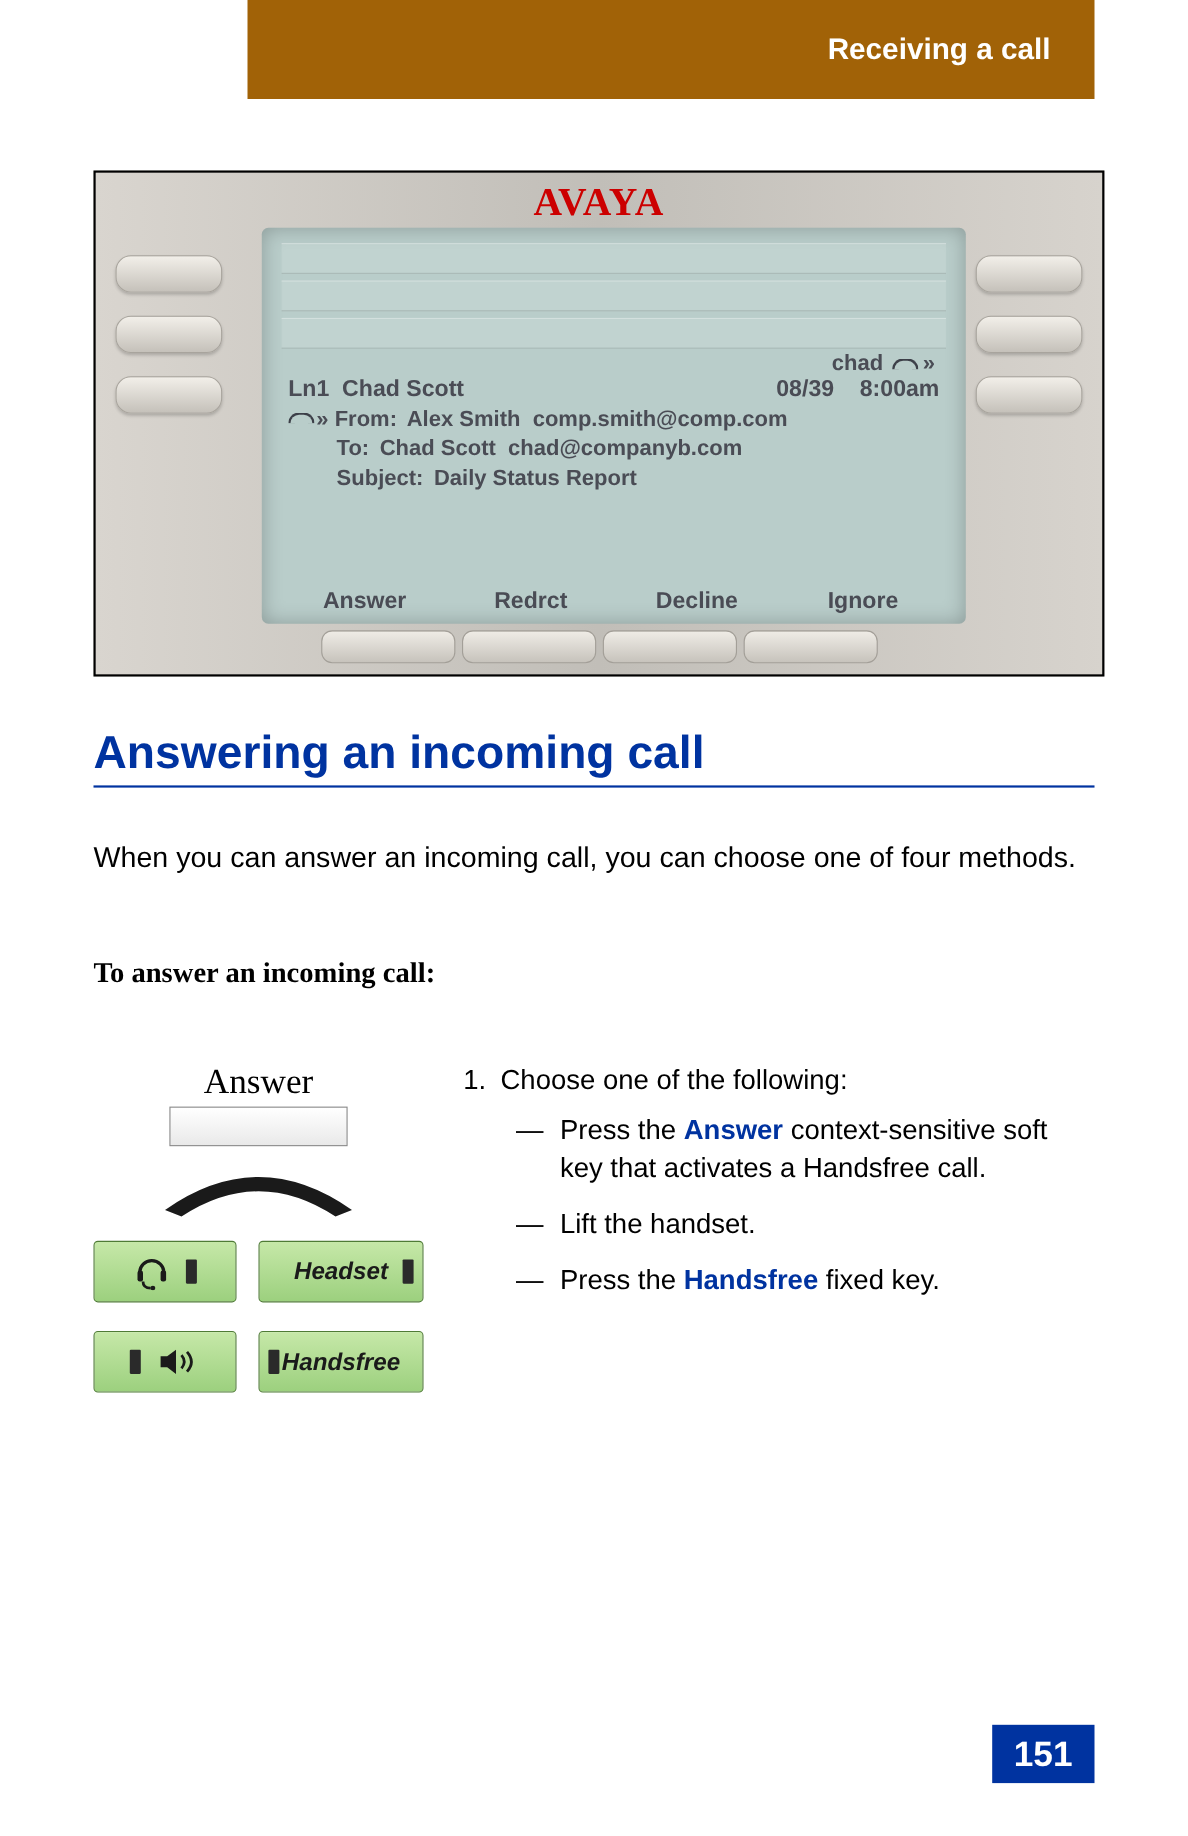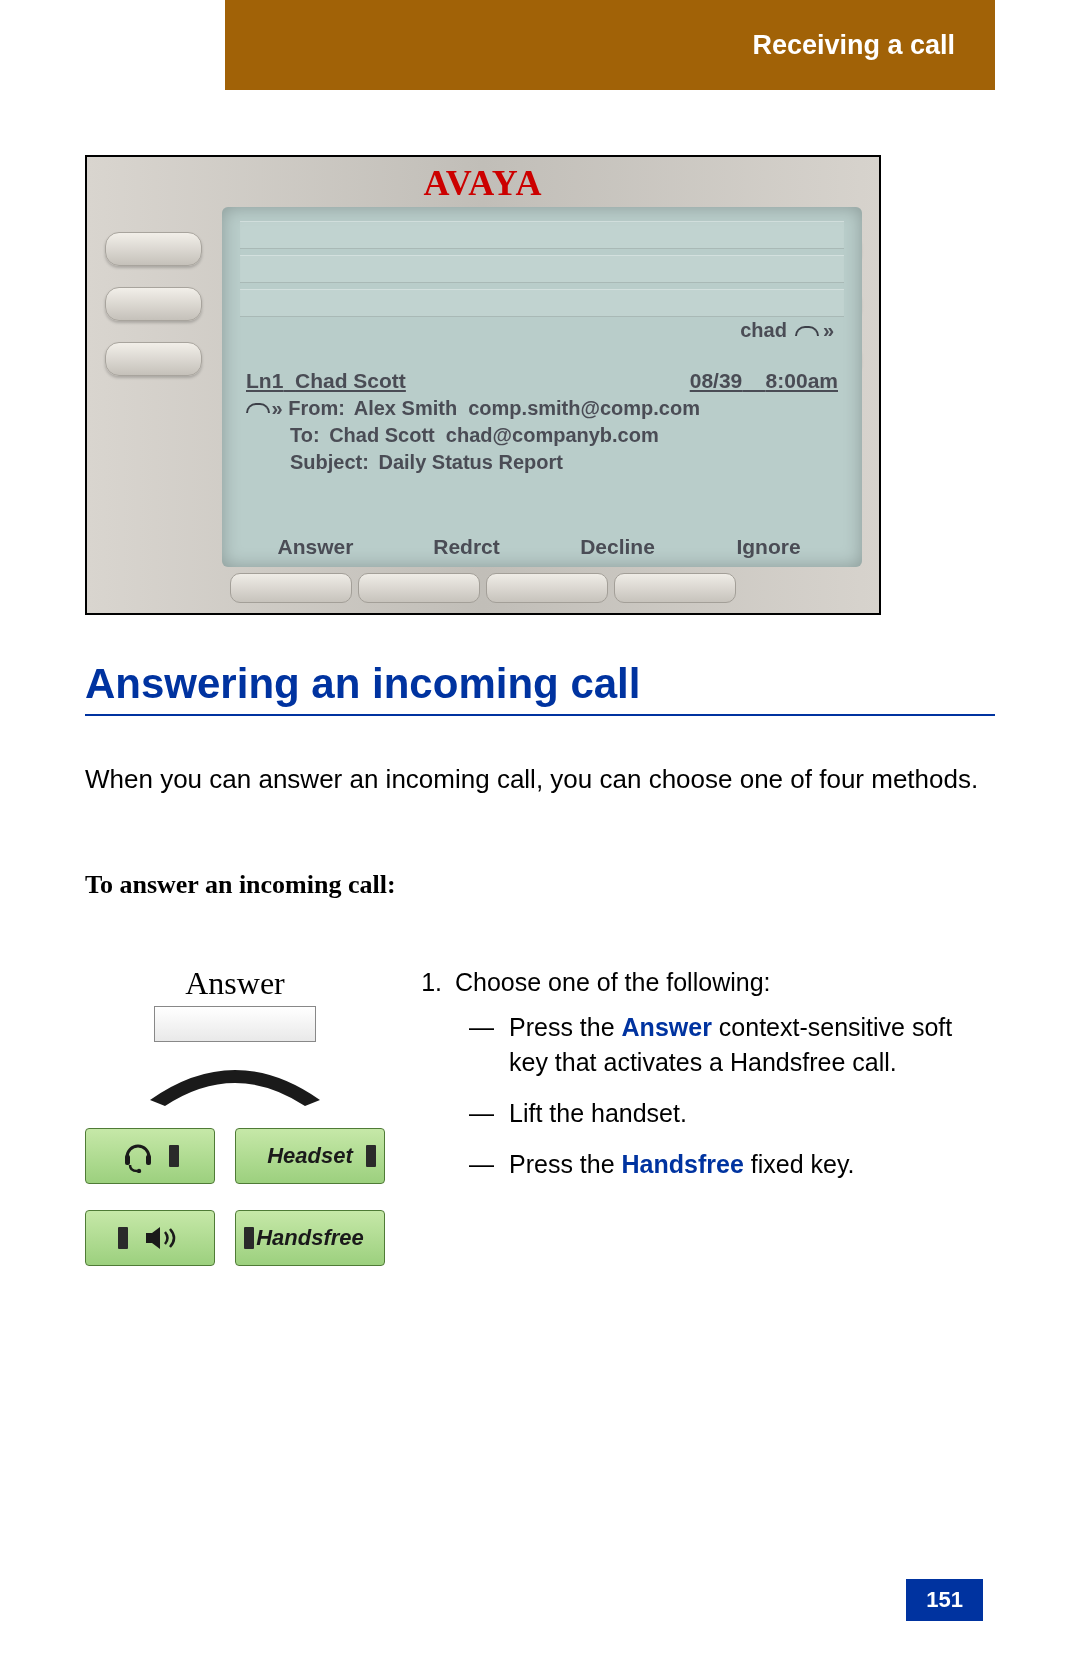--- a/index.html
+++ b/index.html
@@ -39,21 +39,21 @@
     top: 112px;
     left: 85px;
     font-weight: bold;
     font-size: 27px;
   }
   
   .phone-figure {
     position: absolute;
     top: 155px;
     left: 85px;
-    width: 796px;
+    width: 919px;
     height: 460px;
     border: 2px solid #000;
     background: #c8c5c0;
     overflow: hidden;
     box-sizing: border-box;
   }
   .phone-body {
     position: absolute;
     top: 0; left: 0; right: 0; bottom: 0;
     background: linear-gradient(90deg,#d9d5cf 0%, #c1beb8 50%, #d7d3cd 100%);
@@ -65,21 +65,21 @@
     transform: translateX(-50%);
     color: #c00;
     font-family: Georgia, 'Times New Roman', serif;
     font-weight: bold;
     font-size: 36px;
     letter-spacing: 1px;
   }
   .screen {
     position: absolute;
     top: 50px;
-    left: 135px;
+    left: 151px;
     width: 640px;
     height: 360px;
     background: #b9cdca;
     border-radius: 6px;
     box-shadow: inset 0 0 18px rgba(0,0,0,.25);
     padding: 14px 18px;
     box-sizing: border-box;
     font-family: Arial, sans-serif;
     color: #4a4c55;
     font-weight: bold;
@@ -93,23 +93,22 @@
     border-top: 1px solid rgba(255,255,255,.3);
     border-bottom: 1px solid rgba(0,0,0,.12);
   }
   .screen .status-line {
     display: flex; justify-content: flex-end; align-items: center;
     gap: 8px; font-size: 20px; margin-top: 2px;
     padding-right: 10px;
   }
   .screen .line1 {
     display: flex; justify-content: space-between;
-    font-size: 21px; margin-top: 27px;
+    font-size: 21px; margin-top: 0;
     padding: 0 6px;
-    text-decoration: underline;
   }
   .screen .msg {
     font-size: 20px; margin-top: 4px; padding-left: 6px;
   }
   .screen .msg .label { margin-right: 4px; }
   .screen .softkeys {
     position: absolute;
     bottom: 8px; left: 18px; right: 18px;
     display: flex; justify-content: space-between;
     font-size: 21px;
@@ -262,25 +261,25 @@
   .sublist li::before {
     content: "—";
     position: absolute;
     left: 0;
   }
   .kw { color: #0033A0; font-weight: bold; }
   
   .page-num {
     position: absolute;
     bottom: 48px;
-    right: 97px;
+    right: 85px;
     background: #0033A0;
     color: #fff;
     font-weight: bold;
-    font-size: 22px;
+    font-size: 32px;
     padding: 8px 20px;
   }
 </style>
 </head>
 <body>
 
 <div class="page">
 
   <div class="header-bar">
     <span>Receiving a call</span>

